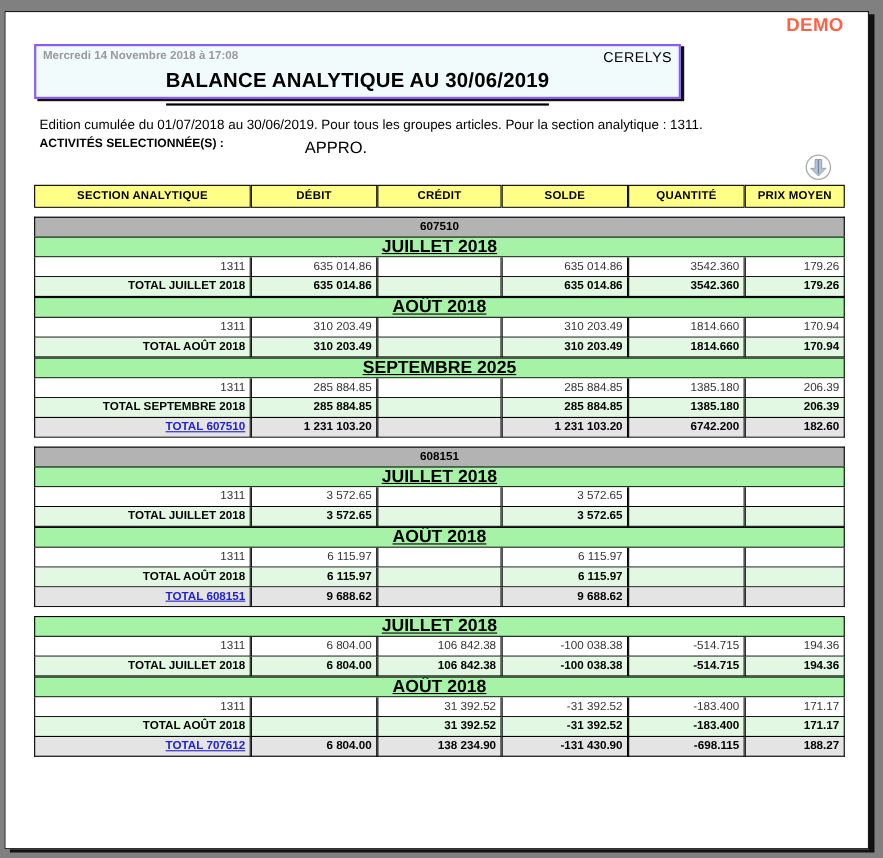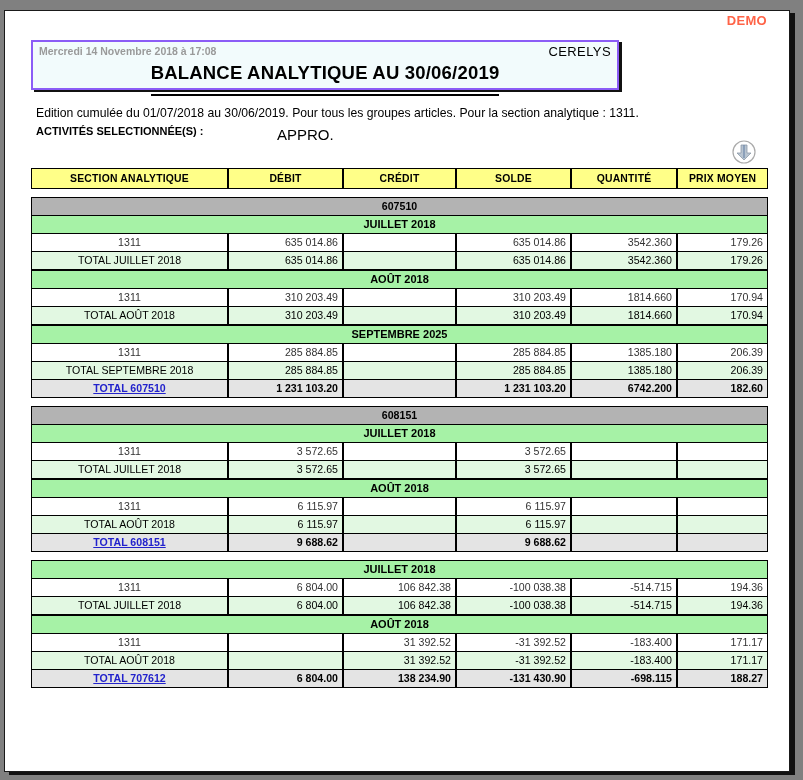--- a/index.html
+++ b/index.html
@@ -23,21 +23,21 @@
     border: 1px solid #1a1a1a;
     box-sizing: border-box;
     box-shadow: 5px 3px 0 0 #111111;
     overflow: hidden;
   }
   
   .demo-mark {
     position: absolute;
     right: 22px; top: 2px;
     color: #ff6347;
-    font-size: 13px;
+    font-size: 17px;
     font-weight: bold;
     letter-spacing: 0.3px;
     font-family: "Liberation Sans", sans-serif;
   }
   
   .title-banner {
     position: absolute;
     left: 26px; top: 29px;
     width: 588px;
     height: 50px;
@@ -144,59 +144,60 @@
     font-weight: bold;
     font-size: 10.6px;
   }
   
   .month td {
     background: #a6f2a6;
     border: 1px solid #000;
     border-top: 1px solid #000;
     text-align: center;
     font-weight: bold;
-    font-size: 11px;
+    font-size: 16px;
+    text-decoration: underline;
   }
   
   .detail td {
     background: #ffffff;
     border-left: 1px solid #000;
     border-right: 1px solid #000;
     border-bottom: 1px solid #000;
     border-top: none;
     color: #333;
   }
   
   .mtot td {
     background: #e2f8e2;
     border-left: 1px solid #000;
     border-right: 1px solid #000;
     border-bottom: 1px solid #000;
     border-top: none;
-    font-weight: normal;
+    font-weight: bold;
     color: #000;
   }
   
   .gtot td {
     background: #e4e4e4;
     border-left: 1px solid #000;
     border-right: 1px solid #000;
     border-bottom: 1px solid #000;
     border-top: none;
     font-weight: bold;
     color: #000;
   }
   .gtot td.lbl a {
     color: #2222cc;
     text-decoration: underline;
     font-weight: bold;
     cursor: pointer;
   }
   td.num { text-align: right; }
-  td.lbl { text-align: center; }
+  td.lbl { text-align: right; }
   
   col.c0 { width: 197px; }
   col.c1 { width: 115px; }
   col.c2 { width: 113px; }
   col.c3 { width: 115px; }
   col.c4 { width: 106px; }
   col.c5 { width: 91px; }
 </style>
 </head>
 <body>

